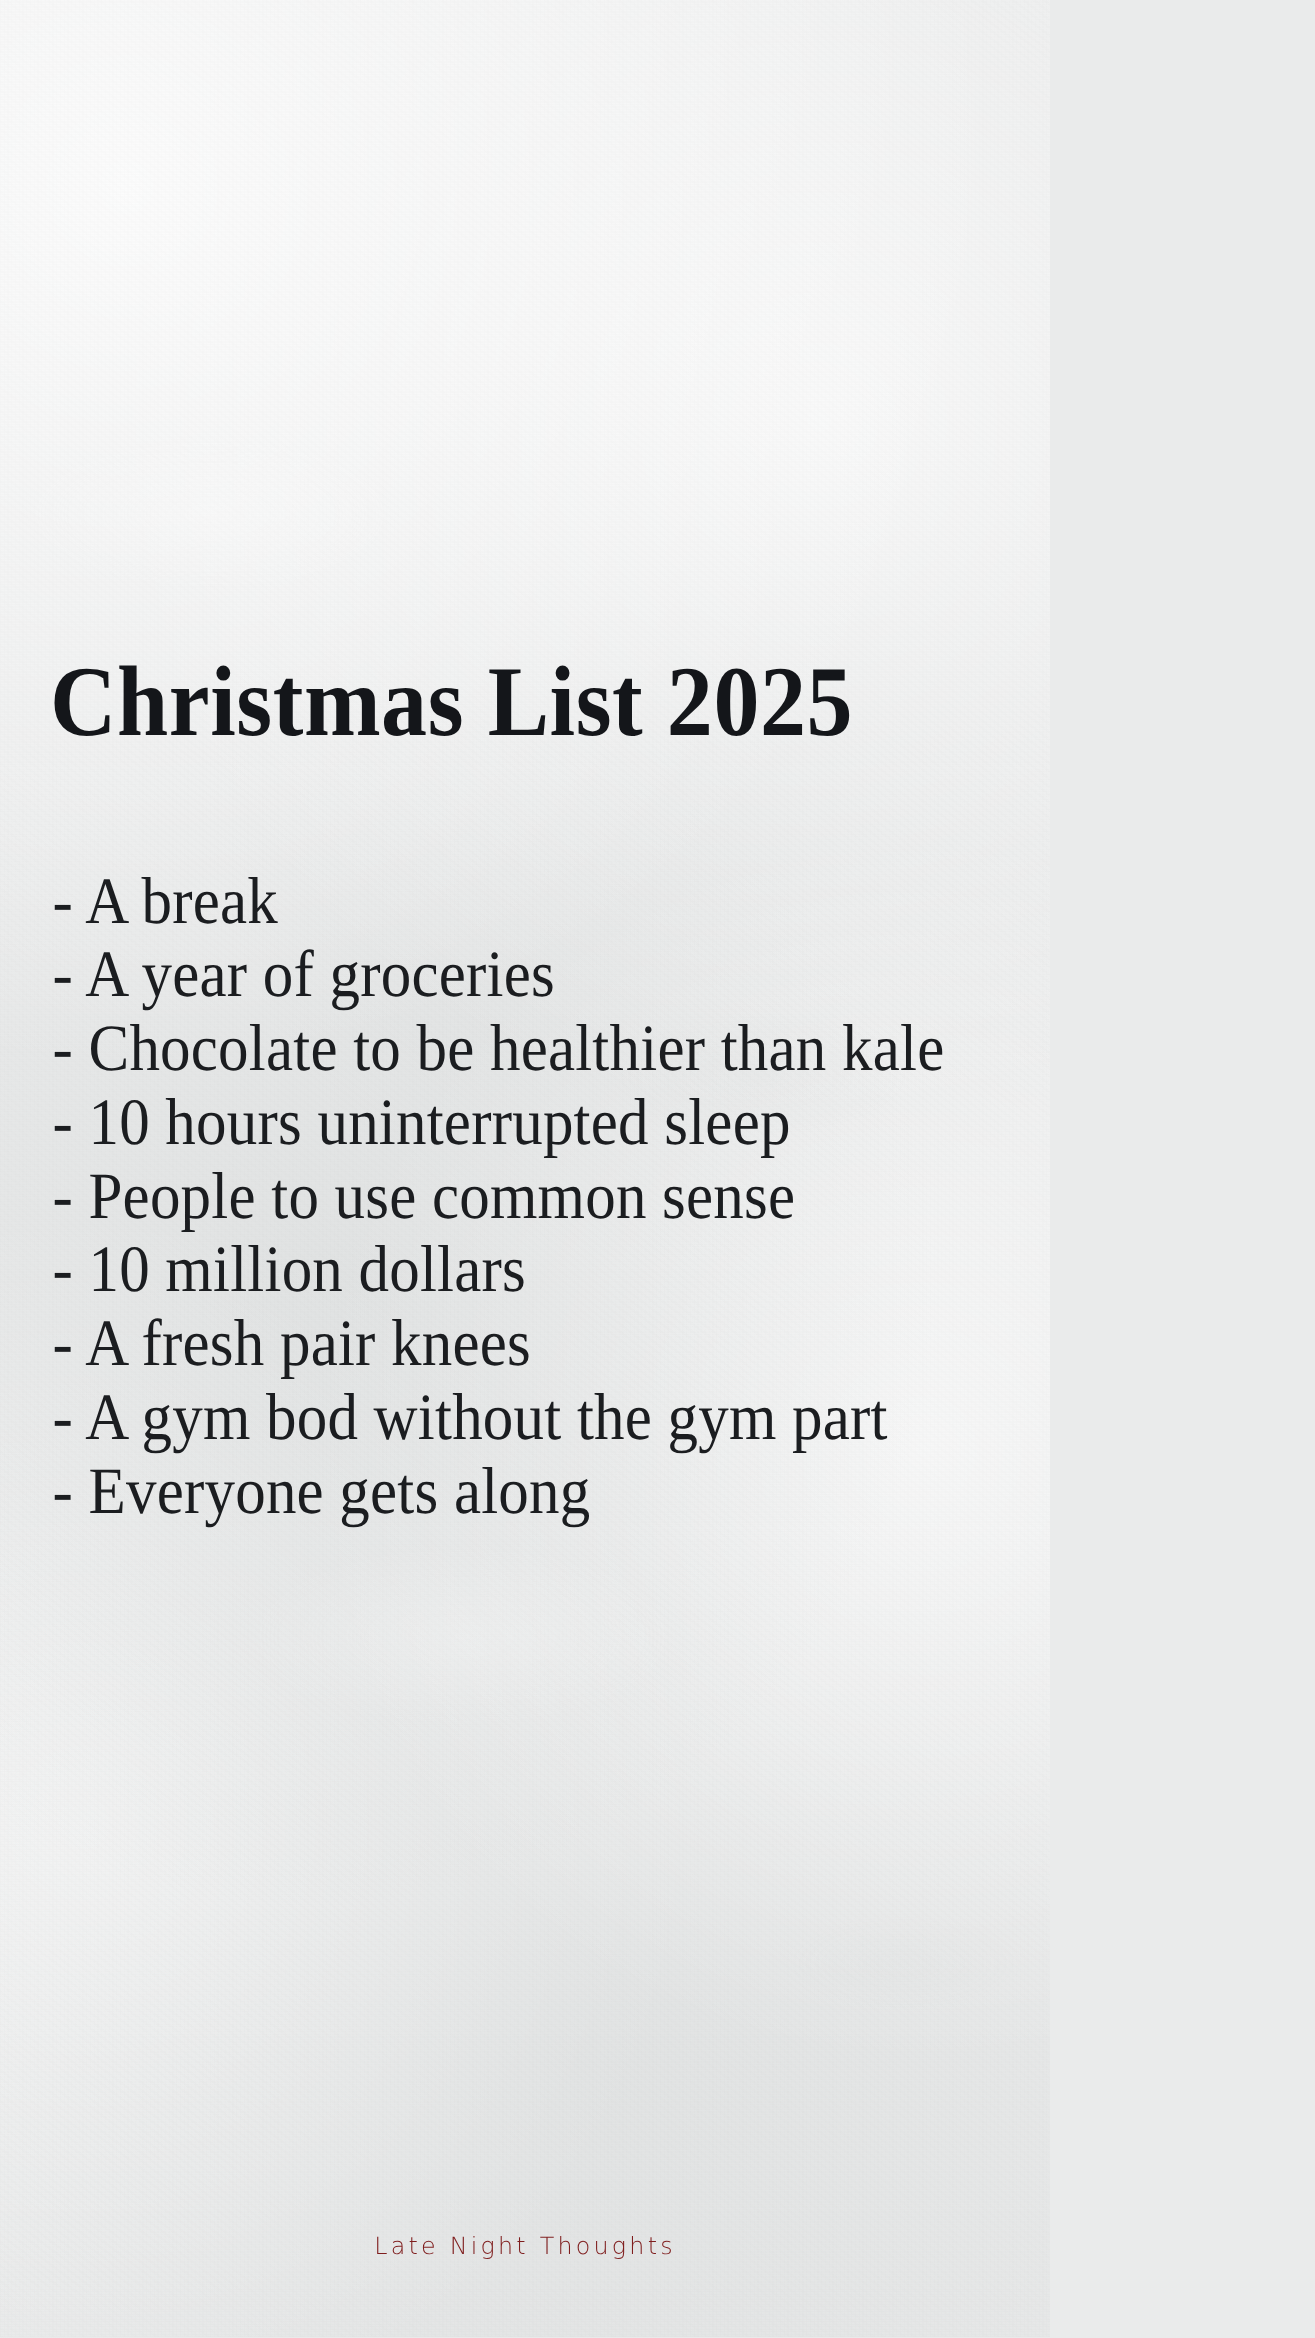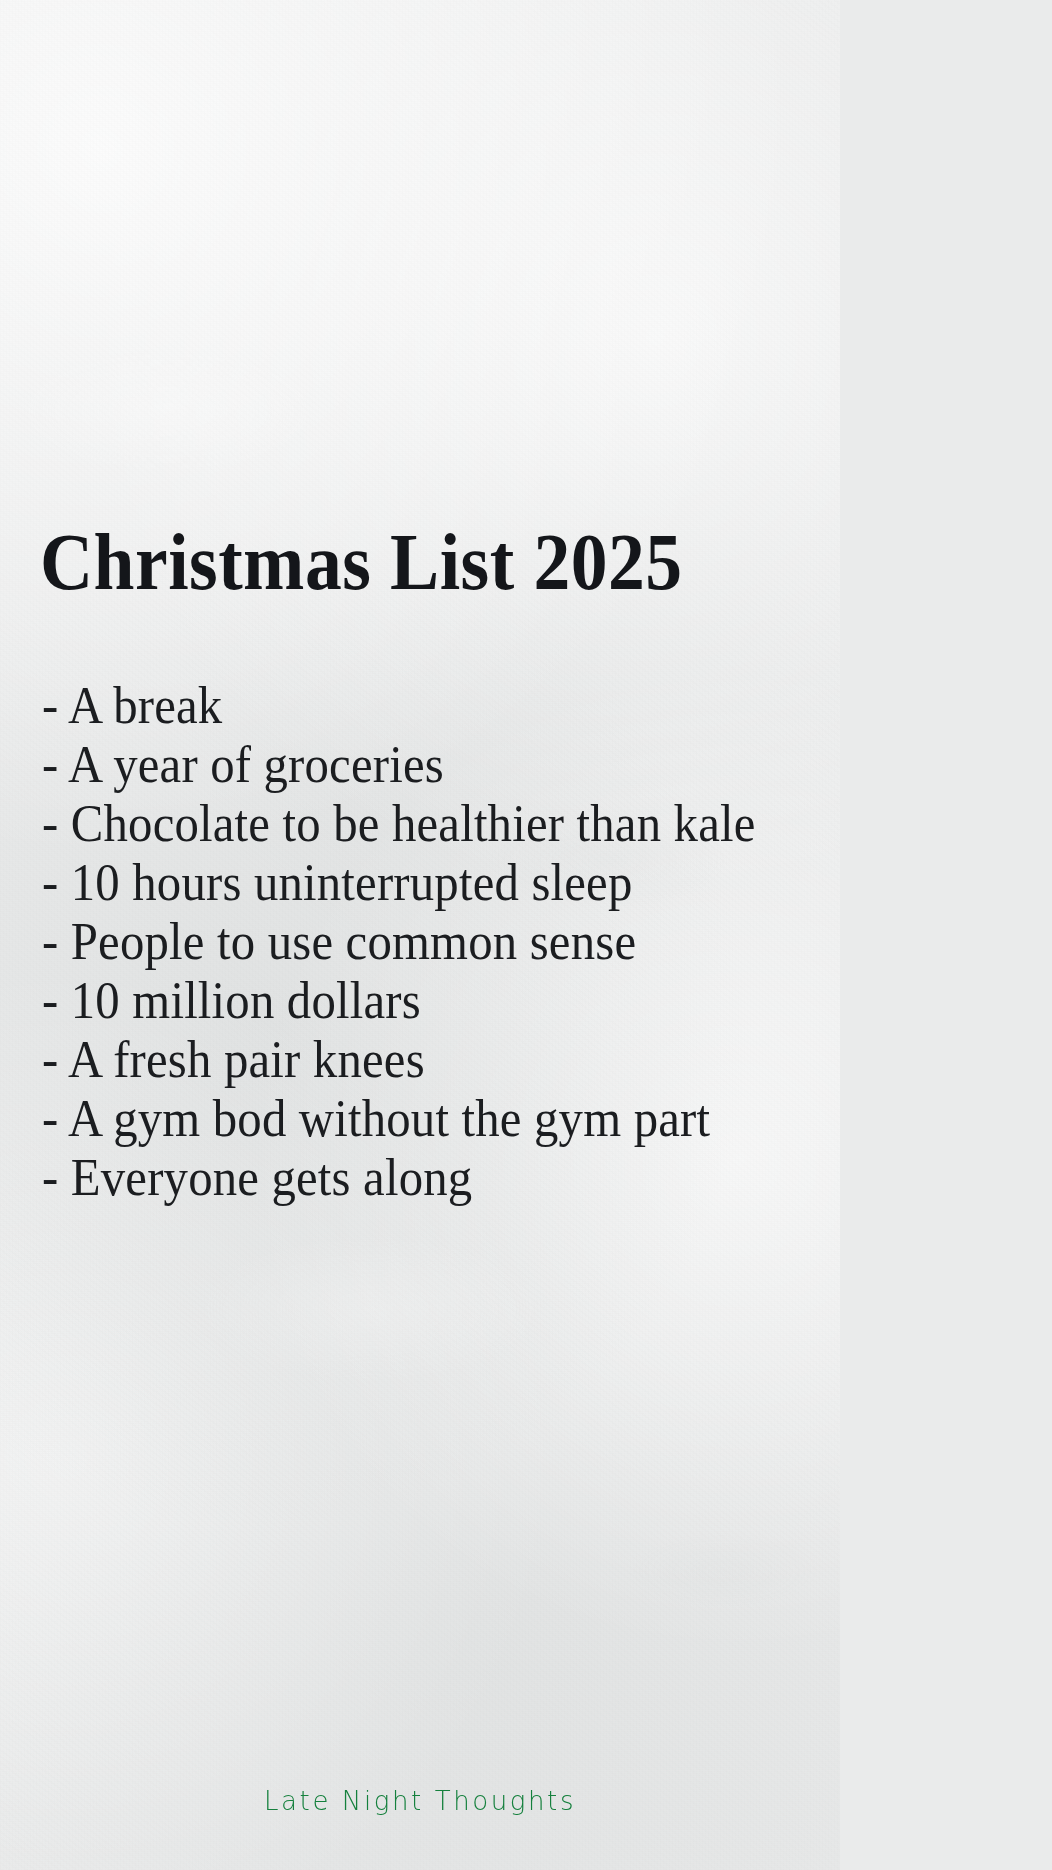--- a/index.html
+++ b/index.html
@@ -86,21 +86,21 @@
     letter-spacing: 0.5px;
     color: #14161a;
     transform: scaleX(0.92);
     transform-origin: left top;
     white-space: nowrap;
   }
 
   .wishlist {
     position: absolute;
     left: 42px;
-    top: 676px;
+    top: 692px;
     margin: 0;
     padding: 0;
     list-style: none;
     width: 980px;
   }
 
   .wishlist li {
     font-family: "Liberation Serif", "DejaVu Serif", serif;
     font-weight: 400;
     font-size: 53px;
@@ -113,23 +113,23 @@
   }
 
   .footer-credit {
     position: absolute;
     left: 0;
     right: 0;
     top: 1786px;
     text-align: center;
     font-family: "DejaVu Sans", "Liberation Sans", sans-serif;
     font-weight: 300;
-    font-size: 26px;
+    font-size: 19px;
     letter-spacing: 2.6px;
-    color: #15803d;
+    color: #7f1d1d;
     white-space: nowrap;
   }
 </style>
 </head>
 <body>
 
 <div class="page">
 
   <div class="paper-texture"></div>
   <div class="paper-grain"></div>

